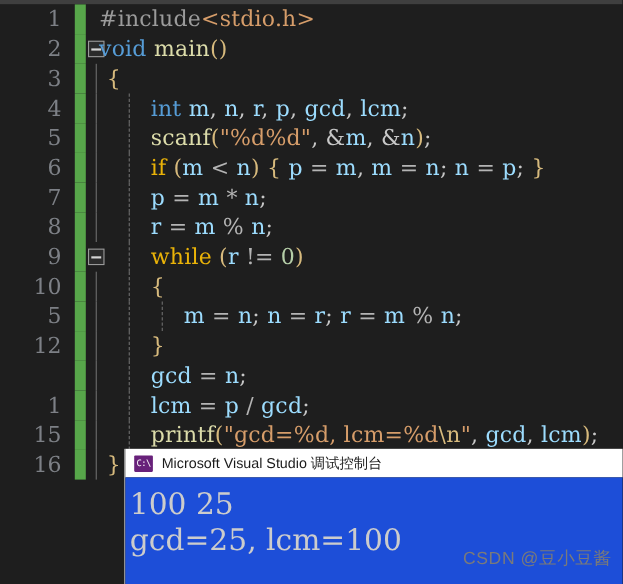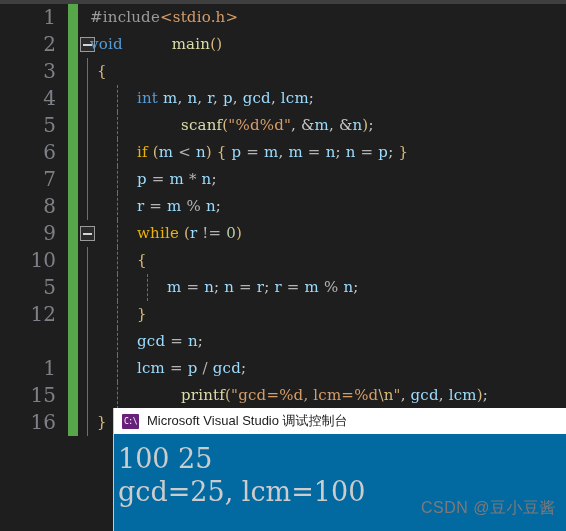--- a/index.html
+++ b/index.html
@@ -29,40 +29,40 @@
 
   
   .changebar{position:absolute;left:68px;top:0;width:10px;height:100%;background:#57a64a;}
 
   
   .guide{position:absolute;top:0;width:0;height:100%;border-left:1px solid #6e6e6e;}
   .guide.dash{border-left:1px dashed #6e6e6e;}
 
   .codetext{
     position:absolute;left:90px;top:0;height:100%;
-    font-size:15px;letter-spacing:0.2px;
+    font-size:20px;letter-spacing:0.2px;
     font-family:"DejaVu Serif","Liberation Serif",serif;
     text-align:right;
   }
 
   
   .foldbox{
     position:absolute;width:15px;height:15px;top:6px;
     border:1px solid #9a9a9a;background:#2b2b2b;box-sizing:border-box;
   }
   .foldbox::before{
     content:"";position:absolute;left:2px;top:6px;width:9px;height:2px;background:#d4d4d4;
   }
 
   
   .t-pre{color:#9b9b9b;}
   .t-inc{color:#d69d6a;}
   .t-kw{color:#569cd6;}
   .t-kw2{color:#eab308;}
-  .t-fn{color:#dcdcaa;margin-left:44px;}
+  .t-fn{color:#dcdcaa;}
   .t-id{color:#9cdcfe;}
   .t-punc{color:#c8c8c8;}
   .t-brace{color:#d7ba7d;}
   .t-str{color:#d69d6a;}
   .t-num{color:#b5cea8;}
   .t-op{color:#b4b4b4;}
   .t-esc{color:#d7ba7d;}
 
   
   .console{
@@ -79,21 +79,21 @@
   }
   .console-icon .glyph{
     position:absolute;left:0;top:0;right:0;bottom:0;color:#fff;font-size:8px;
     font-family:"DejaVu Sans Mono","Liberation Mono",monospace;
     display:flex;align-items:center;justify-content:center;letter-spacing:-0.5px;
   }
   .console-icon .bar{
     position:absolute;left:2px;top:2px;width:13px;height:2px;background:#fff;opacity:.0;
   }
   .console-body{
-    background:#0369a1;height:97px;padding:8px 0 0 4px;box-sizing:border-box;
+    background:#1d4ed8;height:97px;padding:8px 0 0 4px;box-sizing:border-box;
     color:#ccc;font-family:"DejaVu Serif","Liberation Serif",serif;font-size:27px;
     line-height:33px;white-space:pre;
   }
 
   .watermark{
     position:absolute;right:10px;bottom:12px;
     color:#7a7a7a;font-size:16px;
     font-family:"Liberation Sans","DejaVu Sans",sans-serif;
     letter-spacing:.5px;
   }

